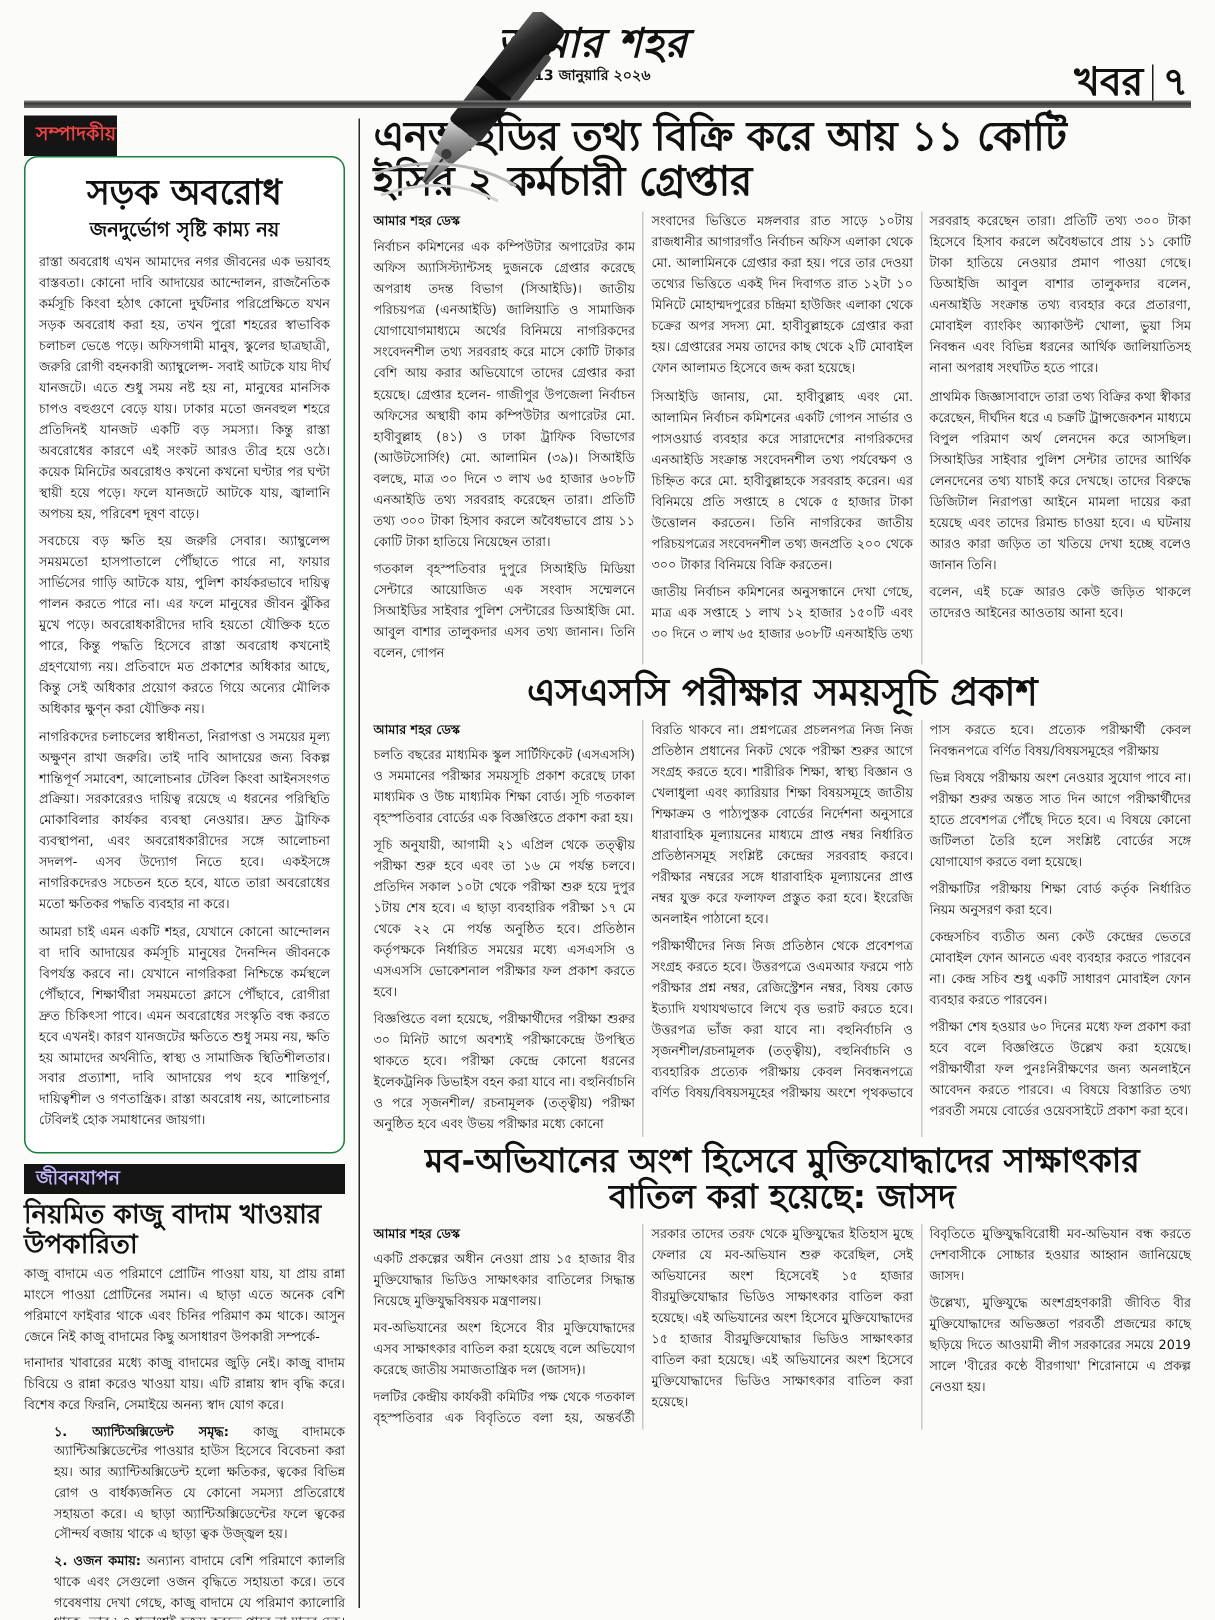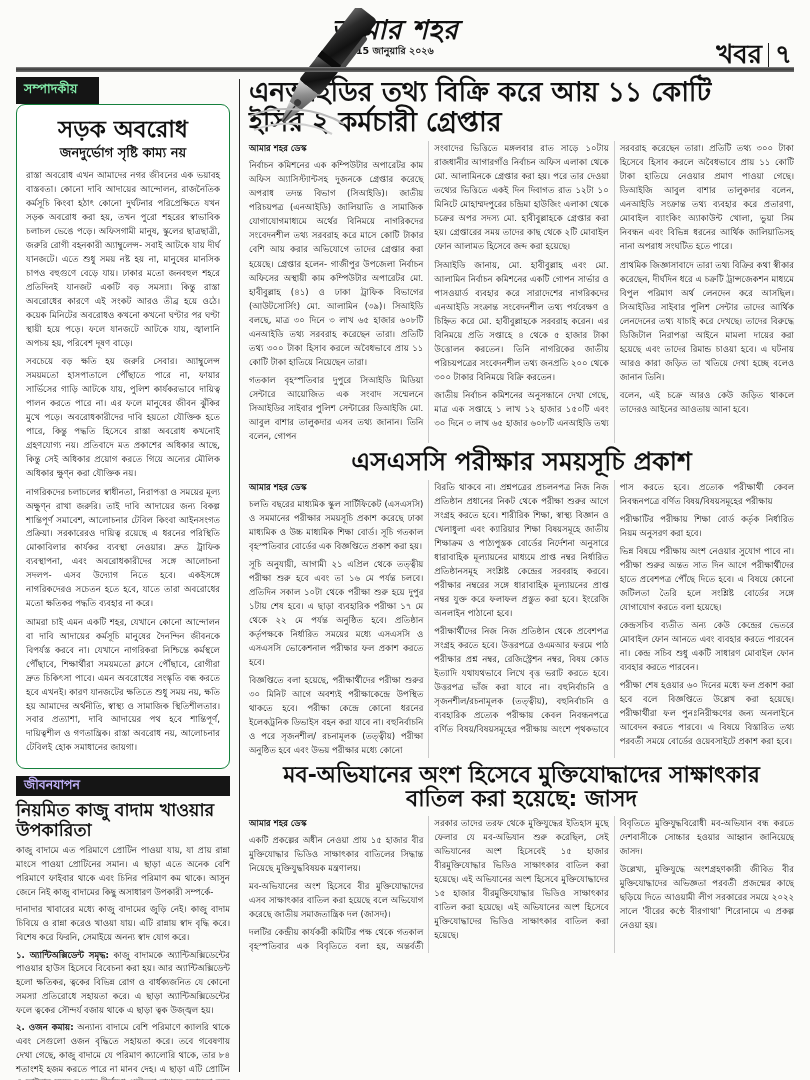--- a/index.html
+++ b/index.html
@@ -81,24 +81,24 @@
     width:1px;flex:0 0 1px;background:#2b2b2b;margin-top:2px;
   }
   .col-right{
     flex:1 1 auto;
     display:flex;flex-direction:column;
     min-width:0;
   }
 
   
   .seclabel{
-    background:#151515;color:#86efac;
+    background:#151515;color:#ef4444;
     font-family:"DejaVu Sans","Liberation Sans",sans-serif;
     font-weight:700;font-size:12.5px;
-    padding:3px 21px 4px 8px;
+    padding:3px 0 4px 8px;
     display:inline-block;
     letter-spacing:.2px;
   }
   .seclabel-row{
     background:#151515;
     height:20px;
     display:flex;align-items:center;
     padding-left:8px;
     color:#c4b5fd;
     font-family:"DejaVu Sans","Liberation Sans",sans-serif;
@@ -145,21 +145,21 @@
     line-height:1.12;
     margin:5px 0 4px 0;
   }
   .life-body p{
     margin:0 0 4px 0;
     font-size:8.6px;
     line-height:1.6;
     text-align:justify;
     font-family:"DejaVu Sans","Liberation Sans",sans-serif;
   }
-  .life-body p.item{font-weight:400;}
+  .life-body p.item{font-weight:400;margin-left:20px;}
   .life-body p.item b{font-weight:700;}
 
   
   .article{margin-bottom:5px;}
   .hl{
     font-family:"DejaVu Sans","Liberation Sans",sans-serif;
     font-weight:700;
     line-height:1.1;
     margin:0 0 5px 0;
   }
@@ -187,21 +187,21 @@
 </style>
 </head>
 <body>
 
 <div class="page">
 
   <div class="masthead">
 
     <div class="mast-title-wrap">
       <div class="mast-title">আমার শহর</div>
-      <div class="mast-date">15 জানুয়ারি ২০২৬</div>
+      <div class="mast-date">13 জানুয়ারি ২০২৬</div>
     </div>
 
     <div class="mast-right">
       <span>খবর</span>
       <span class="sep"></span>
       <span>৭</span>
     </div>
 
     <svg class="pen" viewBox="0 0 130 150">
       <defs>
@@ -299,37 +299,37 @@
 
       <div class="article">
         <div class="hl hl-mid">এসএসসি পরীক্ষার সময়সূচি প্রকাশ</div>
         <div class="cols3">
           <p class="byline">আমার শহর ডেস্ক</p>
           <p>চলতি বছরের মাধ্যমিক স্কুল সার্টিফিকেট (এসএসসি) ও সমমানের পরীক্ষার সময়সূচি প্রকাশ করেছে ঢাকা মাধ্যমিক ও উচ্চ মাধ্যমিক শিক্ষা বোর্ড। সূচি গতকাল বৃহস্পতিবার বোর্ডের এক বিজ্ঞপ্তিতে প্রকাশ করা হয়।</p>
           <p>সূচি অনুযায়ী, আগামী ২১ এপ্রিল থেকে তত্ত্বীয় পরীক্ষা শুরু হবে এবং তা ১৬ মে পর্যন্ত চলবে। প্রতিদিন সকাল ১০টা থেকে পরীক্ষা শুরু হয়ে দুপুর ১টায় শেষ হবে। এ ছাড়া ব্যবহারিক পরীক্ষা ১৭ মে থেকে ২২ মে পর্যন্ত অনুষ্ঠিত হবে। প্রতিষ্ঠান কর্তৃপক্ষকে নির্ধারিত সময়ের মধ্যে এসএসসি ও এসএসসি ভোকেশনাল পরীক্ষার ফল প্রকাশ করতে হবে।</p>
           <p>বিজ্ঞপ্তিতে বলা হয়েছে, পরীক্ষার্থীদের পরীক্ষা শুরুর ৩০ মিনিট আগে অবশ্যই পরীক্ষাকেন্দ্রে উপস্থিত থাকতে হবে। পরীক্ষা কেন্দ্রে কোনো ধরনের ইলেকট্রনিক ডিভাইস বহন করা যাবে না। বহুনির্বাচনি ও পরে সৃজনশীল/ রচনামূলক (তত্ত্বীয়) পরীক্ষা অনুষ্ঠিত হবে এবং উভয় পরীক্ষার মধ্যে কোনো</p>
           <p>বিরতি থাকবে না। প্রশ্নপত্রের প্রচলনপত্র নিজ নিজ প্রতিষ্ঠান প্রধানের নিকট থেকে পরীক্ষা শুরুর আগে সংগ্রহ করতে হবে। শারীরিক শিক্ষা, স্বাস্থ্য বিজ্ঞান ও খেলাধুলা এবং ক্যারিয়ার শিক্ষা বিষয়সমূহে জাতীয় শিক্ষাক্রম ও পাঠ্যপুস্তক বোর্ডের নির্দেশনা অনুসারে ধারাবাহিক মূল্যায়নের মাধ্যমে প্রাপ্ত নম্বর নির্ধারিত প্রতিষ্ঠানসমূহ সংশ্লিষ্ট কেন্দ্রের সরবরাহ করবে। পরীক্ষার নম্বরের সঙ্গে ধারাবাহিক মূল্যায়নের প্রাপ্ত নম্বর যুক্ত করে ফলাফল প্রস্তুত করা হবে। ইংরেজি অনলাইন পাঠানো হবে।</p>
           <p>পরীক্ষার্থীদের নিজ নিজ প্রতিষ্ঠান থেকে প্রবেশপত্র সংগ্রহ করতে হবে। উত্তরপত্রে ওএমআর ফরমে পাঠ পরীক্ষার প্রশ্ন নম্বর, রেজিস্ট্রেশন নম্বর, বিষয় কোড ইত্যাদি যথাযথভাবে লিখে বৃত্ত ভরাট করতে হবে। উত্তরপত্র ভাঁজ করা যাবে না। বহুনির্বাচনি ও সৃজনশীল/রচনামূলক (তত্ত্বীয়), বহুনির্বাচনি ও ব্যবহারিক প্রত্যেক পরীক্ষায় কেবল নিবন্ধনপত্রে বর্ণিত বিষয়/বিষয়সমূহের পরীক্ষায় অংশে পৃথকভাবে পাস করতে হবে। প্রত্যেক পরীক্ষার্থী কেবল নিবন্ধনপত্রে বর্ণিত বিষয়/বিষয়সমূহের পরীক্ষায়</p>
+          <p>ভিন্ন বিষয়ে পরীক্ষায় অংশ নেওয়ার সুযোগ পাবে না। পরীক্ষা শুরুর অন্তত সাত দিন আগে পরীক্ষার্থীদের হাতে প্রবেশপত্র পৌঁছে দিতে হবে। এ বিষয়ে কোনো জটিলতা তৈরি হলে সংশ্লিষ্ট বোর্ডের সঙ্গে যোগাযোগ করতে বলা হয়েছে।</p>
           <p>পরীক্ষাটির পরীক্ষায় শিক্ষা বোর্ড কর্তৃক নির্ধারিত নিয়ম অনুসরণ করা হবে।</p>
-          <p>ভিন্ন বিষয়ে পরীক্ষায় অংশ নেওয়ার সুযোগ পাবে না। পরীক্ষা শুরুর অন্তত সাত দিন আগে পরীক্ষার্থীদের হাতে প্রবেশপত্র পৌঁছে দিতে হবে। এ বিষয়ে কোনো জটিলতা তৈরি হলে সংশ্লিষ্ট বোর্ডের সঙ্গে যোগাযোগ করতে বলা হয়েছে।</p>
           <p>কেন্দ্রসচিব ব্যতীত অন্য কেউ কেন্দ্রের ভেতরে মোবাইল ফোন আনতে এবং ব্যবহার করতে পারবেন না। কেন্দ্র সচিব শুধু একটি সাধারণ মোবাইল ফোন ব্যবহার করতে পারবেন।</p>
           <p>পরীক্ষা শেষ হওয়ার ৬০ দিনের মধ্যে ফল প্রকাশ করা হবে বলে বিজ্ঞপ্তিতে উল্লেখ করা হয়েছে। পরীক্ষার্থীরা ফল পুনঃনিরীক্ষণের জন্য অনলাইনে আবেদন করতে পারবে। এ বিষয়ে বিস্তারিত তথ্য পরবর্তী সময়ে বোর্ডের ওয়েবসাইটে প্রকাশ করা হবে।</p>
         </div>
       </div>
 
       <div class="article">
         <div class="hl hl-bot">
           <div>মব-অভিযানের অংশ হিসেবে মুক্তিযোদ্ধাদের সাক্ষাৎকার</div>
           <div>বাতিল করা হয়েছে: জাসদ</div>
         </div>
         <div class="cols3">
           <p class="byline">আমার শহর ডেস্ক</p>
           <p>একটি প্রকল্পের অধীন নেওয়া প্রায় ১৫ হাজার বীর মুক্তিযোদ্ধার ভিডিও সাক্ষাৎকার বাতিলের সিদ্ধান্ত নিয়েছে মুক্তিযুদ্ধবিষয়ক মন্ত্রণালয়।</p>
           <p>মব-অভিযানের অংশ হিসেবে বীর মুক্তিযোদ্ধাদের এসব সাক্ষাৎকার বাতিল করা হয়েছে বলে অভিযোগ করেছে জাতীয় সমাজতান্ত্রিক দল (জাসদ)।</p>
           <p>দলটির কেন্দ্রীয় কার্যকরী কমিটির পক্ষ থেকে গতকাল বৃহস্পতিবার এক বিবৃতিতে বলা হয়, অন্তর্বর্তী সরকার তাদের তরফ থেকে মুক্তিযুদ্ধের ইতিহাস মুছে ফেলার যে মব-অভিযান শুরু করেছিল, সেই অভিযানের অংশ হিসেবেই ১৫ হাজার বীরমুক্তিযোদ্ধার ভিডিও সাক্ষাৎকার বাতিল করা হয়েছে। এই অভিযানের অংশ হিসেবে মুক্তিযোদ্ধাদের ১৫ হাজার বীরমুক্তিযোদ্ধার ভিডিও সাক্ষাৎকার বাতিল করা হয়েছে। এই অভিযানের অংশ হিসেবে মুক্তিযোদ্ধাদের ভিডিও সাক্ষাৎকার বাতিল করা হয়েছে।</p>
           <p>বিবৃতিতে মুক্তিযুদ্ধবিরোধী মব-অভিযান বন্ধ করতে দেশবাসীকে সোচ্চার হওয়ার আহ্বান জানিয়েছে জাসদ।</p>
-          <p>উল্লেখ্য, মুক্তিযুদ্ধে অংশগ্রহণকারী জীবিত বীর মুক্তিযোদ্ধাদের অভিজ্ঞতা পরবর্তী প্রজন্মের কাছে ছড়িয়ে দিতে আওয়ামী লীগ সরকারের সময়ে ২০২২ সালে 'বীরের কণ্ঠে বীরগাথা' শিরোনামে এ প্রকল্প নেওয়া হয়।</p>
+          <p>উল্লেখ্য, মুক্তিযুদ্ধে অংশগ্রহণকারী জীবিত বীর মুক্তিযোদ্ধাদের অভিজ্ঞতা পরবর্তী প্রজন্মের কাছে ছড়িয়ে দিতে আওয়ামী লীগ সরকারের সময়ে 2019 সালে 'বীরের কণ্ঠে বীরগাথা' শিরোনামে এ প্রকল্প নেওয়া হয়।</p>
         </div>
       </div>
 
     </div>
   </div>
 </div>
 
 </body></html>

